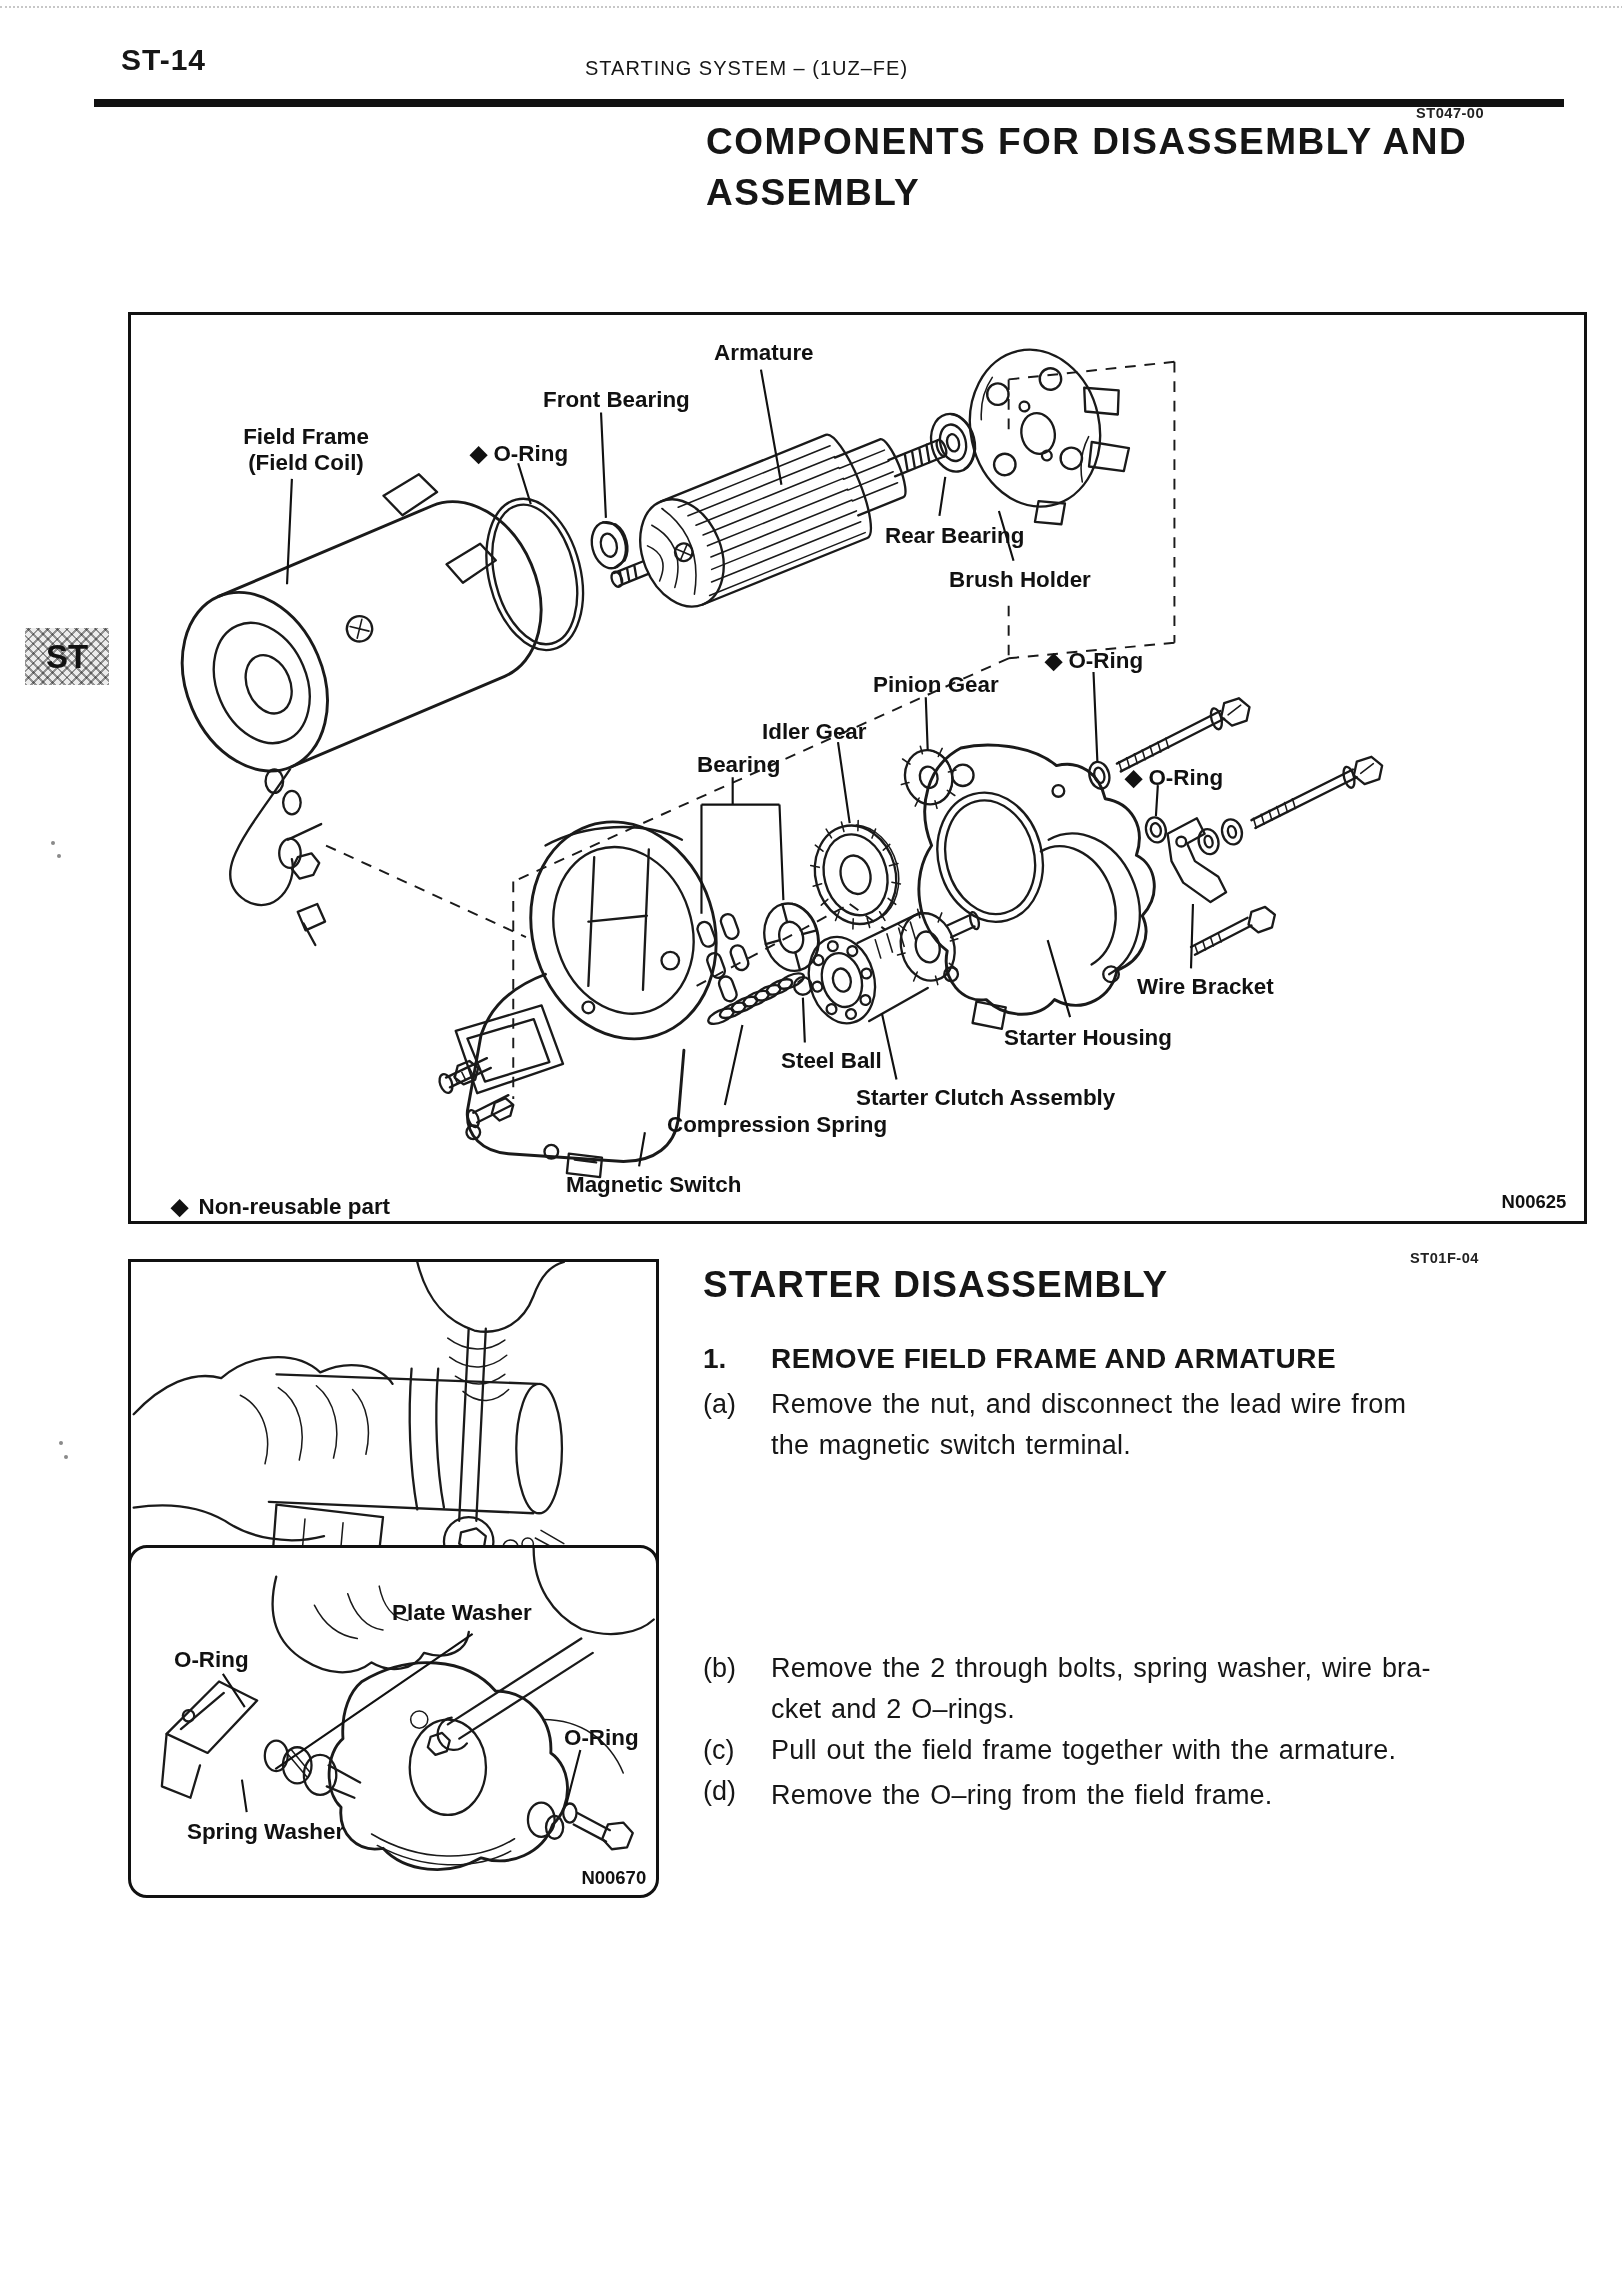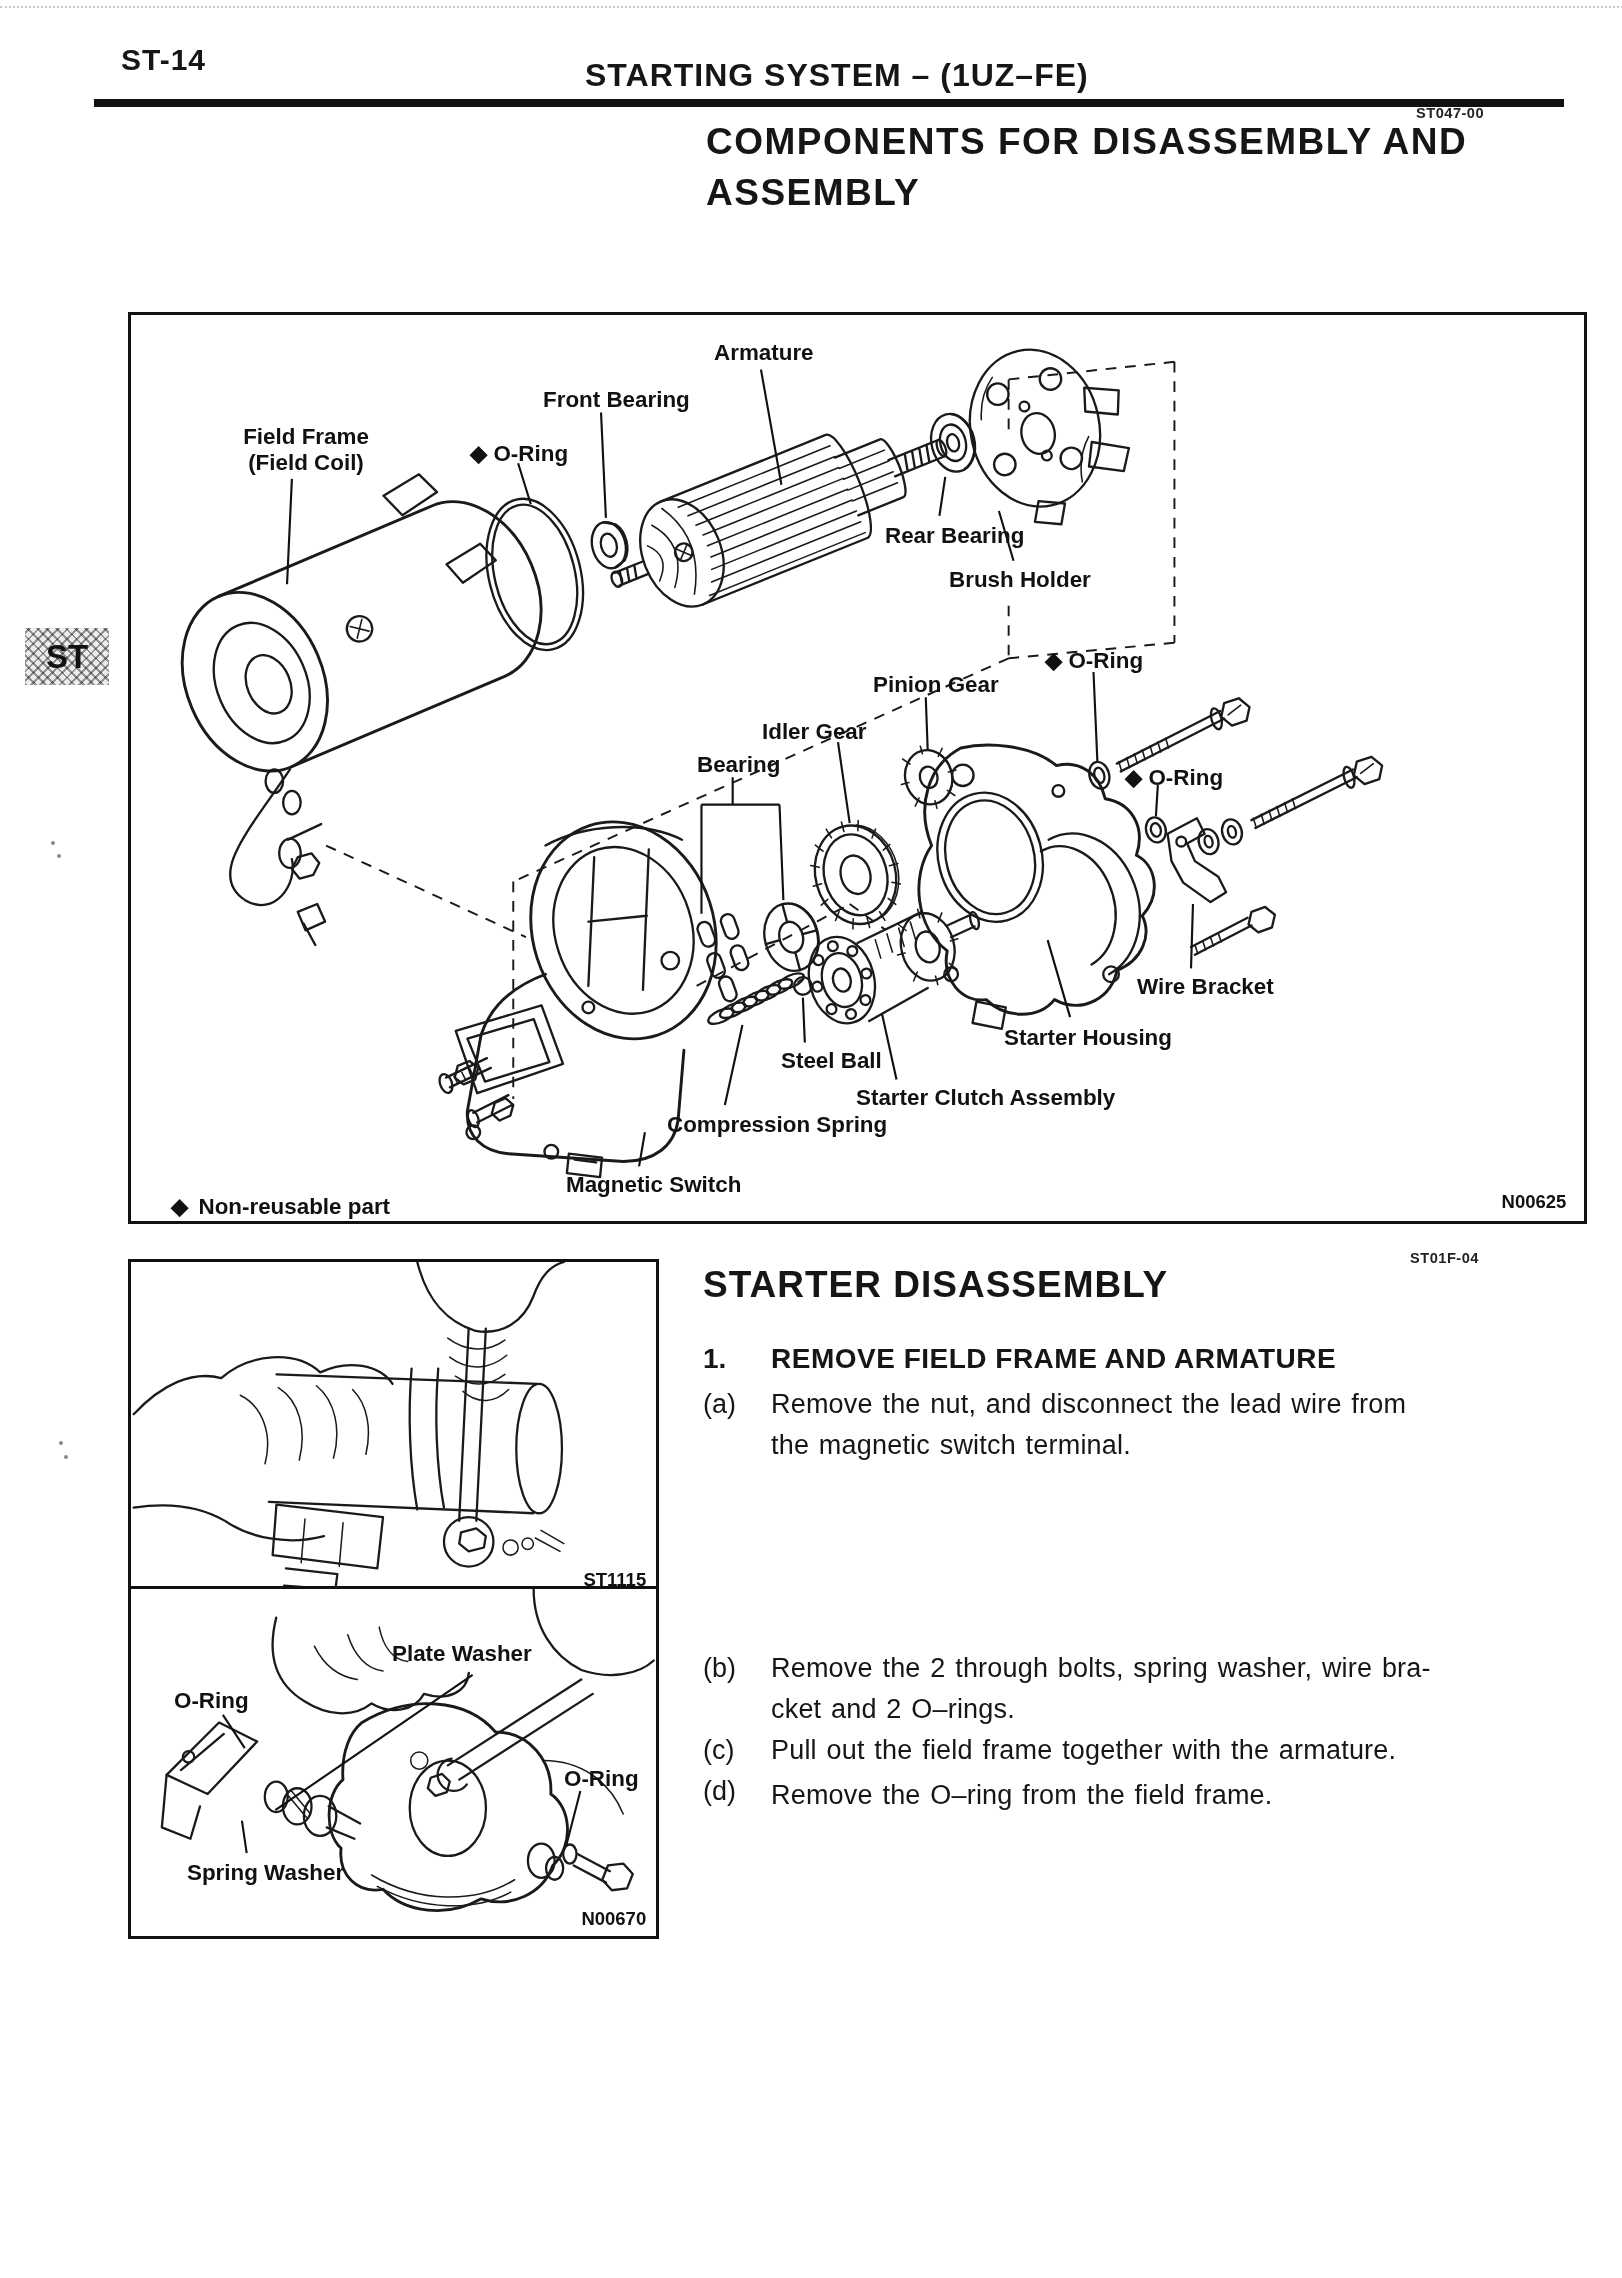--- a/index.html
+++ b/index.html
@@ -1,20 +1,20 @@
 <!DOCTYPE html>
 <html><head>
 <meta charset="utf-8">
 <style>
   html,body{margin:0;padding:0;background:#e8e8e4;}
   #page{position:relative;width:1623px;height:2278px;background:#ffffff;overflow:hidden;
         font-family:"Liberation Sans",sans-serif;color:#161616;}
   .abs{position:absolute;}
   .hdr-page{font-weight:bold;font-size:30px;letter-spacing:1px;}
-  .hdr-title{font-weight:bold;font-size:32px;letter-spacing:1px;white-space:nowrap;text-align:center;}
+  .hdr-title{font-weight:normal;font-size:20px;letter-spacing:1px;white-space:nowrap;text-align:center;}
   .hdr-rule{background:#111;height:7.8px;}
   .doc-code{font-weight:bold;font-size:14.6px;letter-spacing:0.5px;color:#222;white-space:nowrap;}
   .title-main{font-weight:bold;font-size:37px;letter-spacing:1.5px;white-space:nowrap;}
   .side-tab{width:84px;height:57px;line-height:57px;text-align:center;font-weight:bold;font-size:33px;
             color:#111;background:#ececec;
             background-image:repeating-linear-gradient(45deg,rgba(0,0,0,.38) 0 2px,transparent 2px 6.8px),
                              repeating-linear-gradient(-45deg,rgba(0,0,0,.38) 0 2px,transparent 2px 6.8px);}
   .fig-box{border:3.9px solid #111;background:#fff;}
   .lbl{position:absolute;font-weight:bold;font-size:22.4px;white-space:nowrap;color:#111;}
   .lbl.ctr{text-align:center;}
@@ -386,21 +386,21 @@
         <circle cx="352" cy="294" r="26"></circle>
         <path d="M344,284 l16,-4 10,8 -2,12 -16,4 -10,-8 z"></path>
         <circle class="thin" cx="396" cy="300" r="8"></circle>
         <circle class="thin" cx="414" cy="296" r="6"></circle>
         <path class="thin" d="M422,290 L448,304 M428,282 L452,296"></path>
       </g>
     </svg>
     <div class="fig-code" style="right:9.8px;bottom:5.9px;">ST1115</div>
   </div>
 
-  <div class="abs fig-box" style="left:128px;top:1586px;width:525px;height:347px;">
+  <div class="abs fig-box" style="left:128px;top:1545px;width:525px;height:347px;border-radius:19px;">
     <svg width="525" height="347" viewBox="0 0 546 364">
 
       <g class="ink">
         <path d="M35,195 L90,140 L130,160 L78,215 Z M50,190 L95,152"></path>
         <path d="M35,195 L30,250 L60,262 L70,228"></path>
         <circle cx="58" cy="176" r="6"></circle>
       </g>
 
       <g class="ink">
         <ellipse cx="150" cy="218" rx="12" ry="16"></ellipse>

